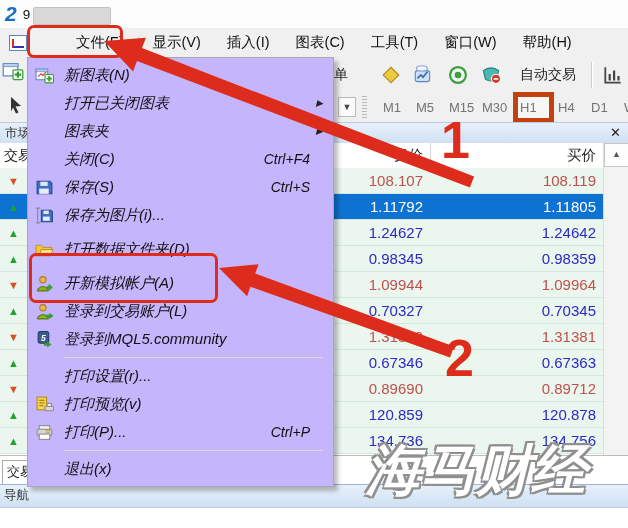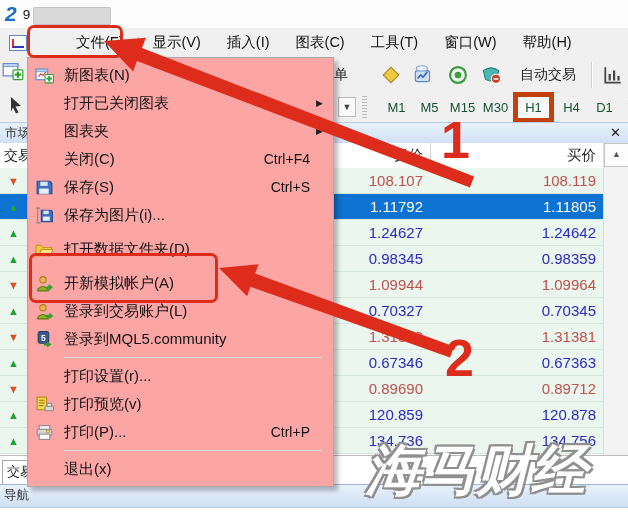--- a/index.html
+++ b/index.html
@@ -17,21 +17,21 @@
   .mb-chart-ico i{position:absolute;left:2px;top:3px;width:10px;height:7px;border-left:2px solid #c33;border-bottom:2px solid #33c;}
   .mb-item{font-size:14.5px;color:#111;padding:0 13px;height:29px;line-height:29px;cursor:default;}
   .mb-sep{width:1px;height:20px;background:#c6c6c6;margin:0 1px;}
   
   .toolbar1{position:absolute;left:0;top:57px;width:628px;height:35px;background:#f0f0f0;border-bottom:1px solid #dcdcdc;}
   .toolbar2{position:absolute;left:0;top:92px;width:628px;height:30px;background:#f0f0f0;border-bottom:1px solid #d2d2d2;}
   .tb-abs{position:absolute;top:0;height:100%;display:flex;align-items:center;}
   .tb-label{font-size:14px;color:#222;}
   .tb-ico{width:24px;height:22px;margin:0 5px;}
   .tb-vsep{width:1px;height:26px;background:#cfcfcf;border-right:1px solid #fff;margin:0 6px;}
-  .tf-btn{font-size:13px;color:#14532d;min-width:27px;text-align:center;padding:3px 2px;margin:0 1px;}
+  .tf-btn{font-size:13px;color:#737373;min-width:27px;text-align:left;padding:3px 2px;margin:0 1px;}
   .tf-btn.active{border:5px solid #c2410c;background:#f7f7f7;}
   .dd-btn{font-size:9px;color:#444;border:1px solid #bbb;background:#fafafa;width:16px;height:18px;line-height:18px;text-align:center;margin-left:4px;}
   .grip{width:5px;height:22px;margin:0 6px;background:repeating-linear-gradient(0deg,#bbb 0 1px,transparent 1px 3px);}
   
   .mw-title{position:absolute;left:0;top:122px;width:628px;height:21px;background:linear-gradient(#e7f0fb,#cfe0f3);border-top:1px solid #b9cde6;border-bottom:1px solid #b9cde6;display:flex;align-items:center;}
   .mw-title .txt{font-size:12.5px;color:#333;margin-left:5px;white-space:nowrap;}
   .close-x{position:absolute;right:7px;top:2px;font-size:13px;color:#222;cursor:default;}
   .mw-header{position:absolute;left:0;top:143px;width:628px;height:25px;background:#fff;border-bottom:1px solid #c9c9c9;}
   .mw-header .sym{position:absolute;left:4px;top:4px;font-size:14px;color:#222;white-space:nowrap;}
   .hcell{position:absolute;top:3px;font-size:14.5px;color:#222;text-align:right;}
@@ -48,21 +48,21 @@
   .arr.up{color:#1fa32e;} .arr.down{color:#d4531f;}
   .scrollstrip{position:absolute;left:603px;top:143px;width:25px;height:312px;background:#f3f3f3;border-left:1px solid #dcdcdc;}
   .scroll-up{width:23px;height:22px;background:#fdfdfd;border:1px solid #c6c6c6;text-align:center;font-size:12px;color:#555;line-height:20px;}
   .mw-tabs{position:absolute;left:0;top:455px;width:628px;height:29px;background:#fff;border-top:1px solid #bbb;}
   .mw-tab{position:absolute;left:2px;top:4px;width:24px;height:21px;border:1px solid #aaa;border-bottom:none;background:#fff;overflow:hidden;font-size:13px;color:#222;padding:2px 0 0 4px;white-space:nowrap;}
   .nav-header{position:absolute;left:0;top:484px;width:628px;height:22px;background:linear-gradient(#e7f0fb,#cfe0f3);border-top:1px solid #9ab6d8;border-bottom:1px solid #b9cde6;}
   .nav-header .txt{font-size:12.5px;color:#333;margin-left:4px;}
   
   .left-ico{position:absolute;width:22px;height:22px;}
   
-  .menu{position:absolute;left:27px;top:57px;width:305px;background:#fca5a5;border:1px solid #a8a8a8;box-shadow:4px 4px 4px rgba(0,0,0,.25);z-index:10;padding:3px 0;}
+  .menu{position:absolute;left:27px;top:57px;width:305px;background:#c4b5fd;border:1px solid #a8a8a8;box-shadow:4px 4px 4px rgba(0,0,0,.25);z-index:10;padding:3px 0;font-style:italic;}
   .mi{display:flex;align-items:center;height:28px;}
   .mi.gap{margin:6px 0;}
   .mi .ico{width:36px;padding-left:7px;box-sizing:border-box;flex:0 0 auto;display:flex;align-items:center;}
   .mi .ico svg{width:19px;height:17px;}
   .mi .lbl{flex:1;font-size:15px;color:#111;white-space:nowrap;}
   .mi .sc{font-size:14px;color:#111;padding-right:23px;}
   .mi .sub{font-size:9px;color:#222;padding-right:10px;}
   .menu-sep{height:1px;background:#d9d9d9;margin:4px 10px 4px 36px;}
   
   .ann{position:absolute;z-index:40;pointer-events:none;}

